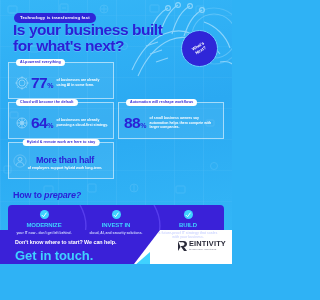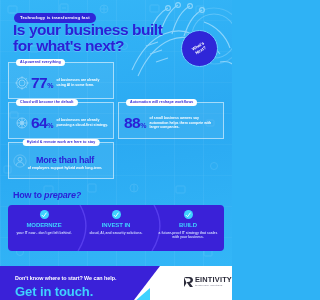--- a/index.html
+++ b/index.html
@@ -4,21 +4,21 @@
 <style>
   * { box-sizing: border-box; margin: 0; padding: 0; }
   html, body {
     width: 232px; height: 300px;
     font-family: "Liberation Sans", sans-serif;
     overflow: hidden;
     background: #2fb2f5;
   }
   #poster {
     position: relative;
-    width: 232px; height: 300px;
+    width: 232px; height: 264px;
     background: linear-gradient(170deg, #35b6f7 0%, #2aa9f2 45%, #35b9f8 100%);
     overflow: hidden;
   }
   
   .texture {
     position: absolute; inset: 0;
     opacity: .16;
     background-image:
       repeating-linear-gradient(90deg, rgba(255,255,255,.30) 0 1px, transparent 1px 29px),
       repeating-linear-gradient(0deg, rgba(255,255,255,.22) 0 1px, transparent 1px 31px);
@@ -228,21 +228,21 @@
     letter-spacing: -.05px;
   }
   .footer-l2 {
     position: absolute; left: 15px; top: 17.5px;
     color: #3fd2ff;
     font-size: 13px;
     font-weight: bold;
     letter-spacing: -.1px;
   }
   .logo {
-    position: absolute; right: 0; top: 10px;
+    position: absolute; right: 6px; top: 10px;
     display: flex; align-items: flex-start;
   }
   .logo-mark { width: 11px; height: 12px; margin-right: .5px; }
   .logo-text { display: flex; flex-direction: column; }
   .logo-word { color: #2b2b3a; font-size: 7.4px; font-weight: bold; letter-spacing: .2px; line-height: 1; }
   .logo-tag { color: #6b6b80; font-size: 2.5px; letter-spacing: .25px; margin-top: 1px; }
 </style>
 </head>
 <body>
 

